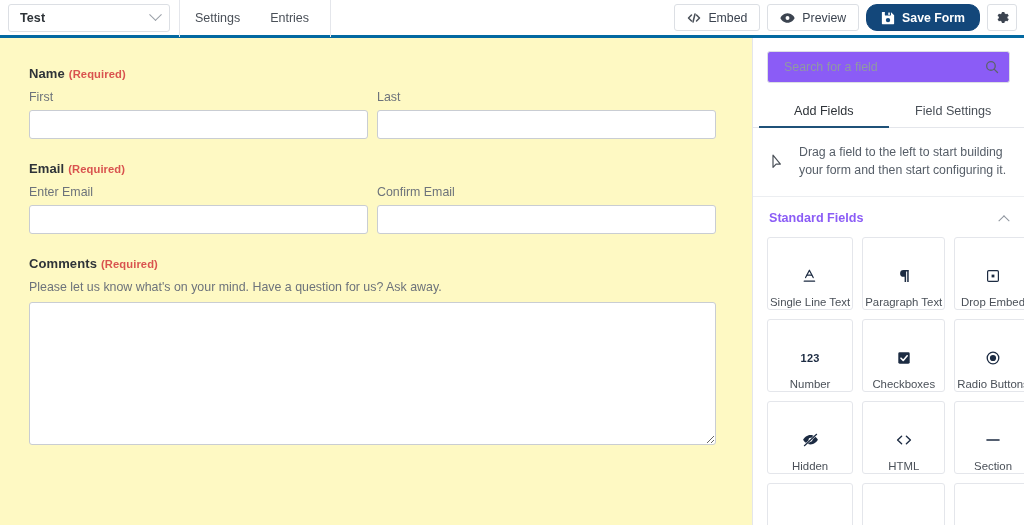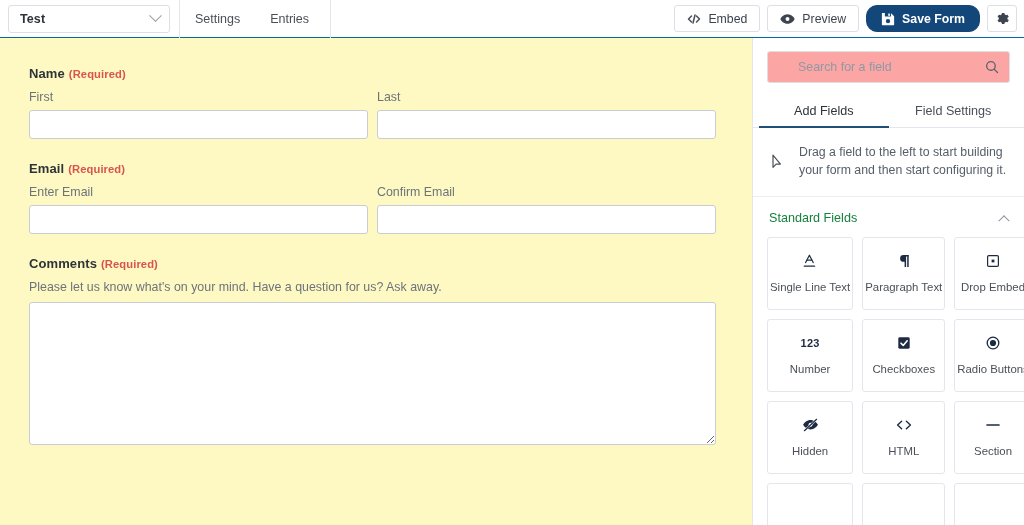--- a/index.html
+++ b/index.html
@@ -19,21 +19,21 @@
     width: 1024px;
     height: 525px;
     display: flex;
     flex-direction: column;
   }
 
   
   .topbar {
     height: 38px;
     min-height: 38px;
-    border-bottom: 1px solid #0369a1;
+    border-bottom: 3px solid #0369a1;
     display: flex;
     align-items: center;
     background: #ffffff;
     position: relative;
   }
 
   .form-selector {
     margin-left: 8px;
     width: 162px;
     height: 28px;
@@ -215,22 +215,22 @@
     overflow: hidden;
   }
 
   .search-wrap { padding: 13px 14px 12px 14px; }
   .search-box {
     height: 32px;
     border: 1px solid #dcdfe4;
     border-radius: 3px;
     display: flex;
     align-items: center;
-    padding: 0 10px 0 30px;
-    background: #fca5a5;
+    padding: 0 10px 0 16px;
+    background: #8b5cf6;
   }
   .search-box input {
     flex: 1;
     border: 0;
     outline: none;
     font-family: inherit;
     font-size: 12.4px;
     color: #2e3338;
     background: transparent;
     min-width: 0;
@@ -274,22 +274,22 @@
 
   .section-head {
     display: flex;
     align-items: center;
     justify-content: space-between;
     padding: 14px 16px 12px 16px;
     cursor: pointer;
   }
   .section-title {
     font-size: 12.6px;
-    color: #15803d;
-    font-weight: 400;
+    color: #8b5cf6;
+    font-weight: 700;
   }
   .chev-up {
     width: 8px; height: 8px;
     border-left: 1.5px solid #8e959e;
     border-top: 1.5px solid #8e959e;
     transform: rotate(45deg) translate(2px,2px);
   }
 
   .field-grid {
     display: grid;
@@ -298,21 +298,21 @@
     padding: 0 14px 14px 14px;
   }
   .field-card {
     height: 73px;
     border: 1px solid #e4e6eb;
     border-radius: 3px;
     background: #fff;
     display: flex;
     flex-direction: column;
     align-items: center;
-    justify-content: center;
+    justify-content: flex-end;
     gap: 11px;
     cursor: grab;
     user-select: none;
   }
   .field-card .fc-label {
     font-size: 11.4px;
     color: #4a5058;
     text-align: center;
     line-height: 1.1;
     padding: 0 2px;

